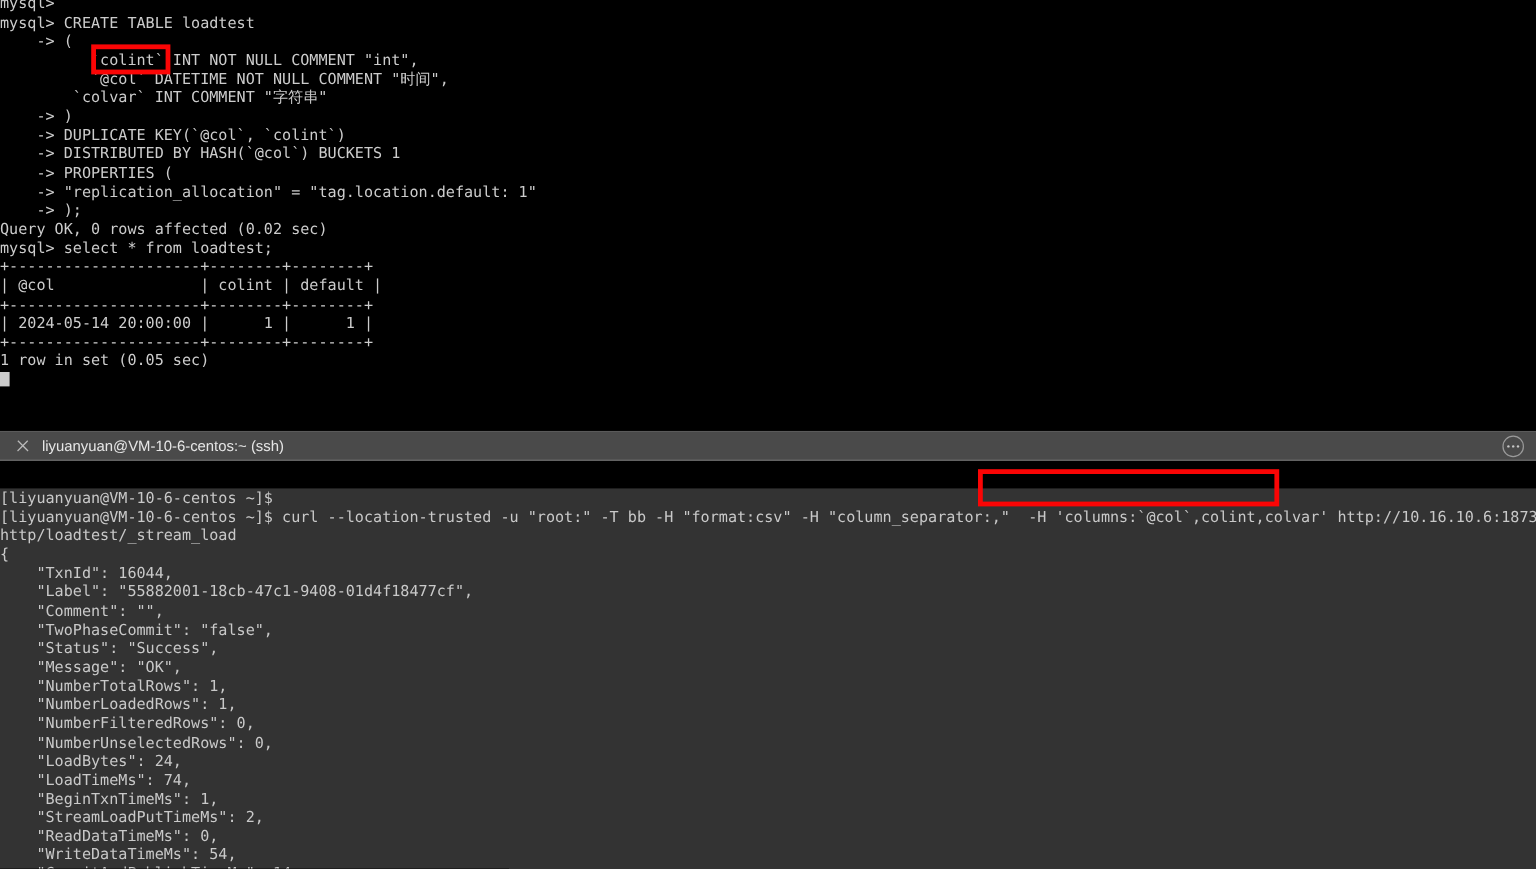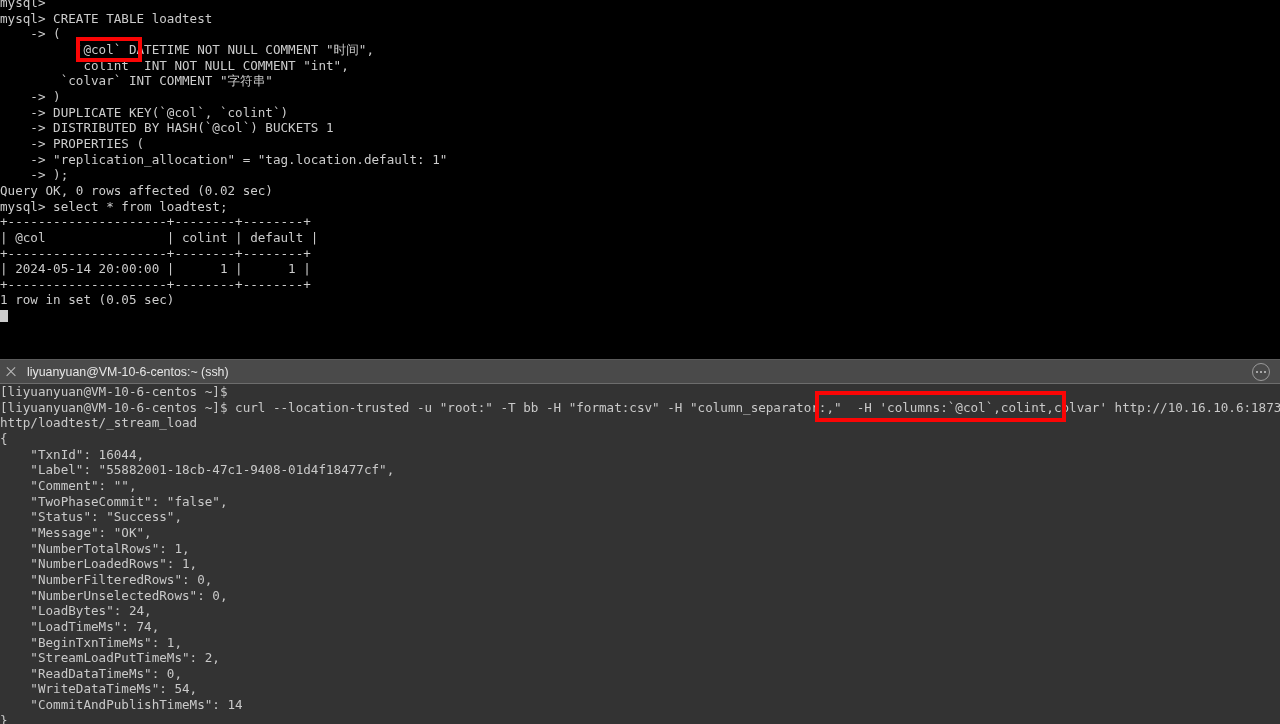--- a/index.html
+++ b/index.html
@@ -57,21 +57,21 @@
   }
 
   
   .tabbar {
     height: 25px;
     background: #4a4a4a;
     border-top: 1px solid #5a5a5a;
     border-bottom: 1px solid #6d6d6d;
     display: flex;
     align-items: center;
-    padding: 0 10px 0 4px;
+    padding: 0 10px 0 12px;
     box-sizing: border-box;
     flex: none;
   }
   .tab-close {
     width: 14px;
     height: 14px;
     position: relative;
     flex: none;
     margin-right: 9px;
     opacity: .85;
@@ -115,20 +115,21 @@
     display: block;
   }
 
   
   .pane-bottom {
     position: relative;
     background: #333333;
     color: #cfcfcf;
     flex: 1 1 auto;
     overflow: hidden;
+    margin-top: 23px;
   }
   .pane-bottom .lines {
     position: absolute;
     top: 0px;
     left: 0;
     width: 100%;
   }
   .pane-bottom .term-line {
     color: #c9c9c9;
   }
@@ -157,22 +158,22 @@
 </head>
 <body>
 
 <div class="screen">
 
   <div class="pane-top">
     <div class="lines">
       <div class="term-line">mysql&gt;</div>
       <div class="term-line">mysql&gt; CREATE TABLE loadtest</div>
       <div class="term-line">    -&gt; (</div>
+      <div class="term-line">          `colint` INT NOT NULL COMMENT "int",</div>
       <div class="term-line">          `@col` DATETIME NOT NULL COMMENT "时间",</div>
-      <div class="term-line">          `colint` INT NOT NULL COMMENT "int",</div>
       <div class="term-line">        `colvar` INT COMMENT "字符串"</div>
       <div class="term-line">    -&gt; )</div>
       <div class="term-line">    -&gt; DUPLICATE KEY(`@col`, `colint`)</div>
       <div class="term-line">    -&gt; DISTRIBUTED BY HASH(`@col`) BUCKETS 1</div>
       <div class="term-line">    -&gt; PROPERTIES (</div>
       <div class="term-line">    -&gt; "replication_allocation" = "tag.location.default: 1"</div>
       <div class="term-line">    -&gt; );</div>
       <div class="term-line">Query OK, 0 rows affected (0.02 sec)</div>
       <div class="term-line"></div>
       <div class="term-line">mysql&gt; select * from loadtest;</div>

